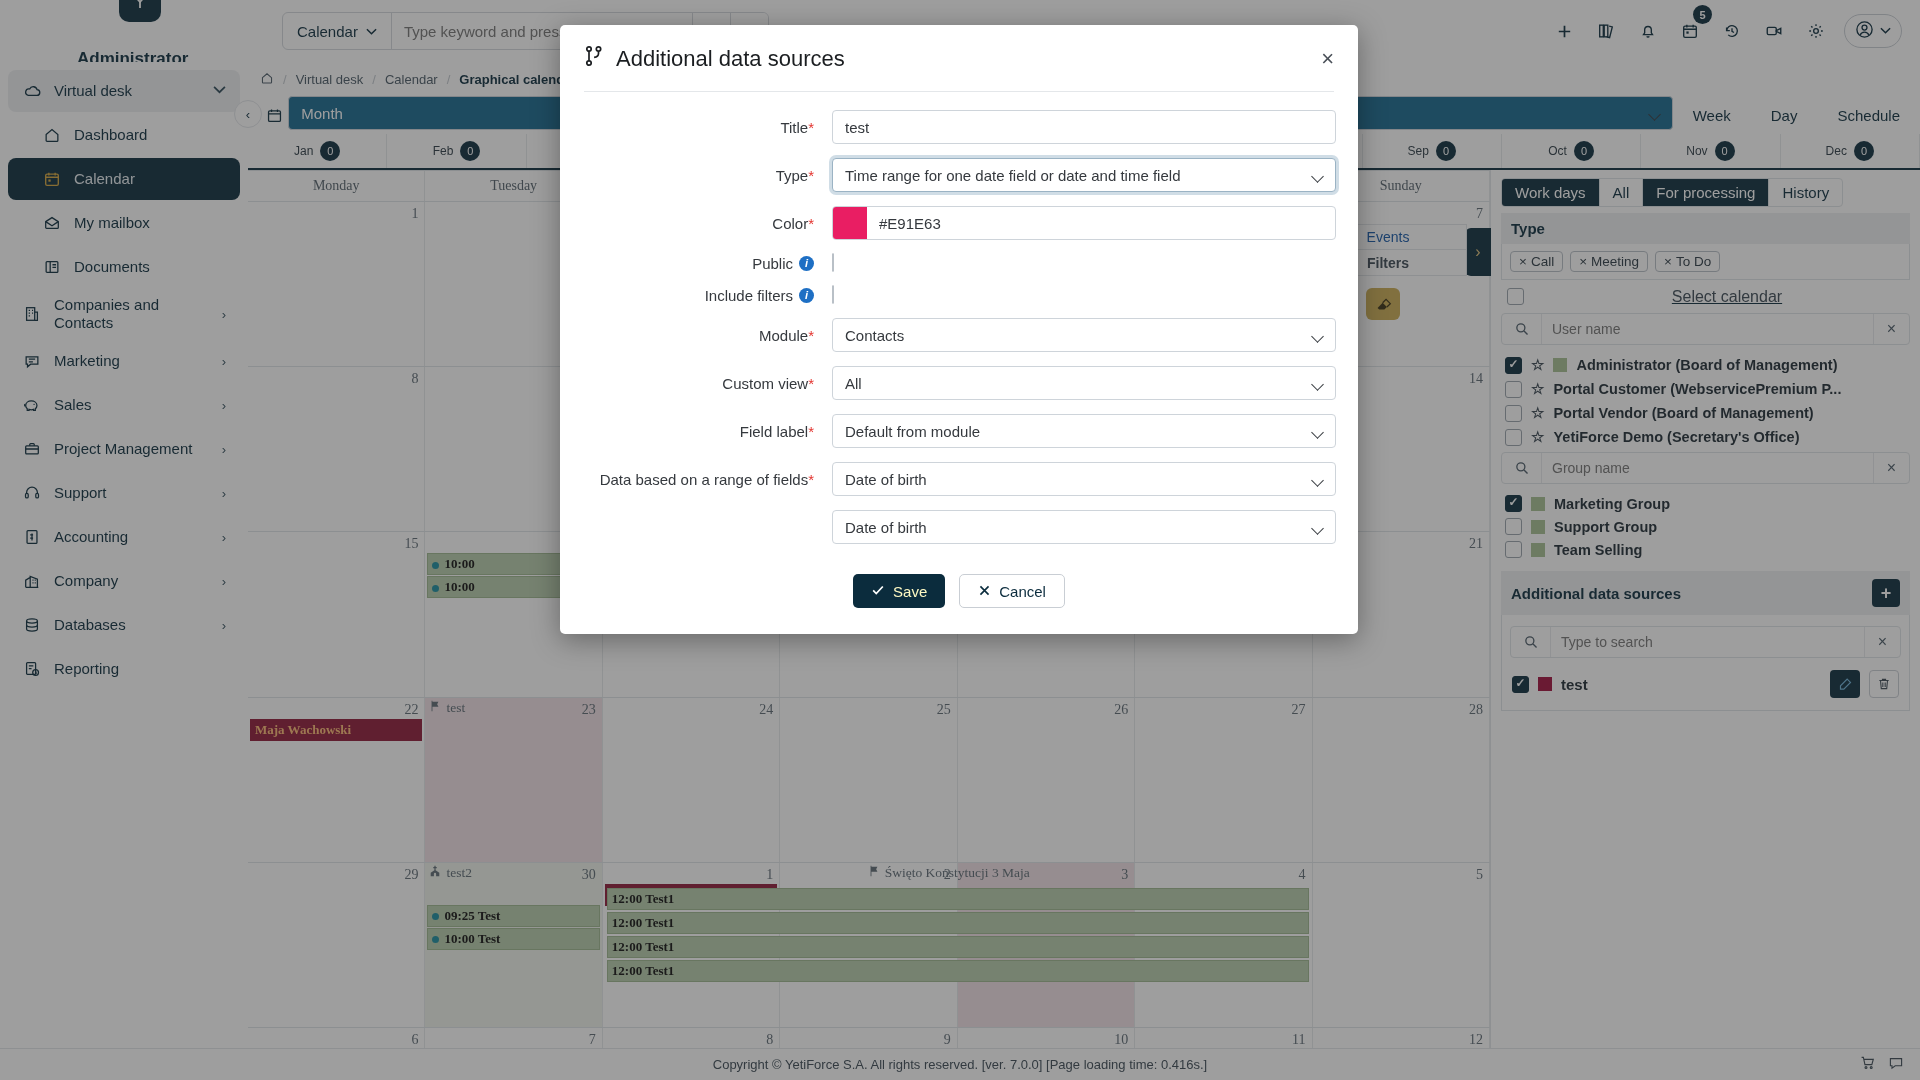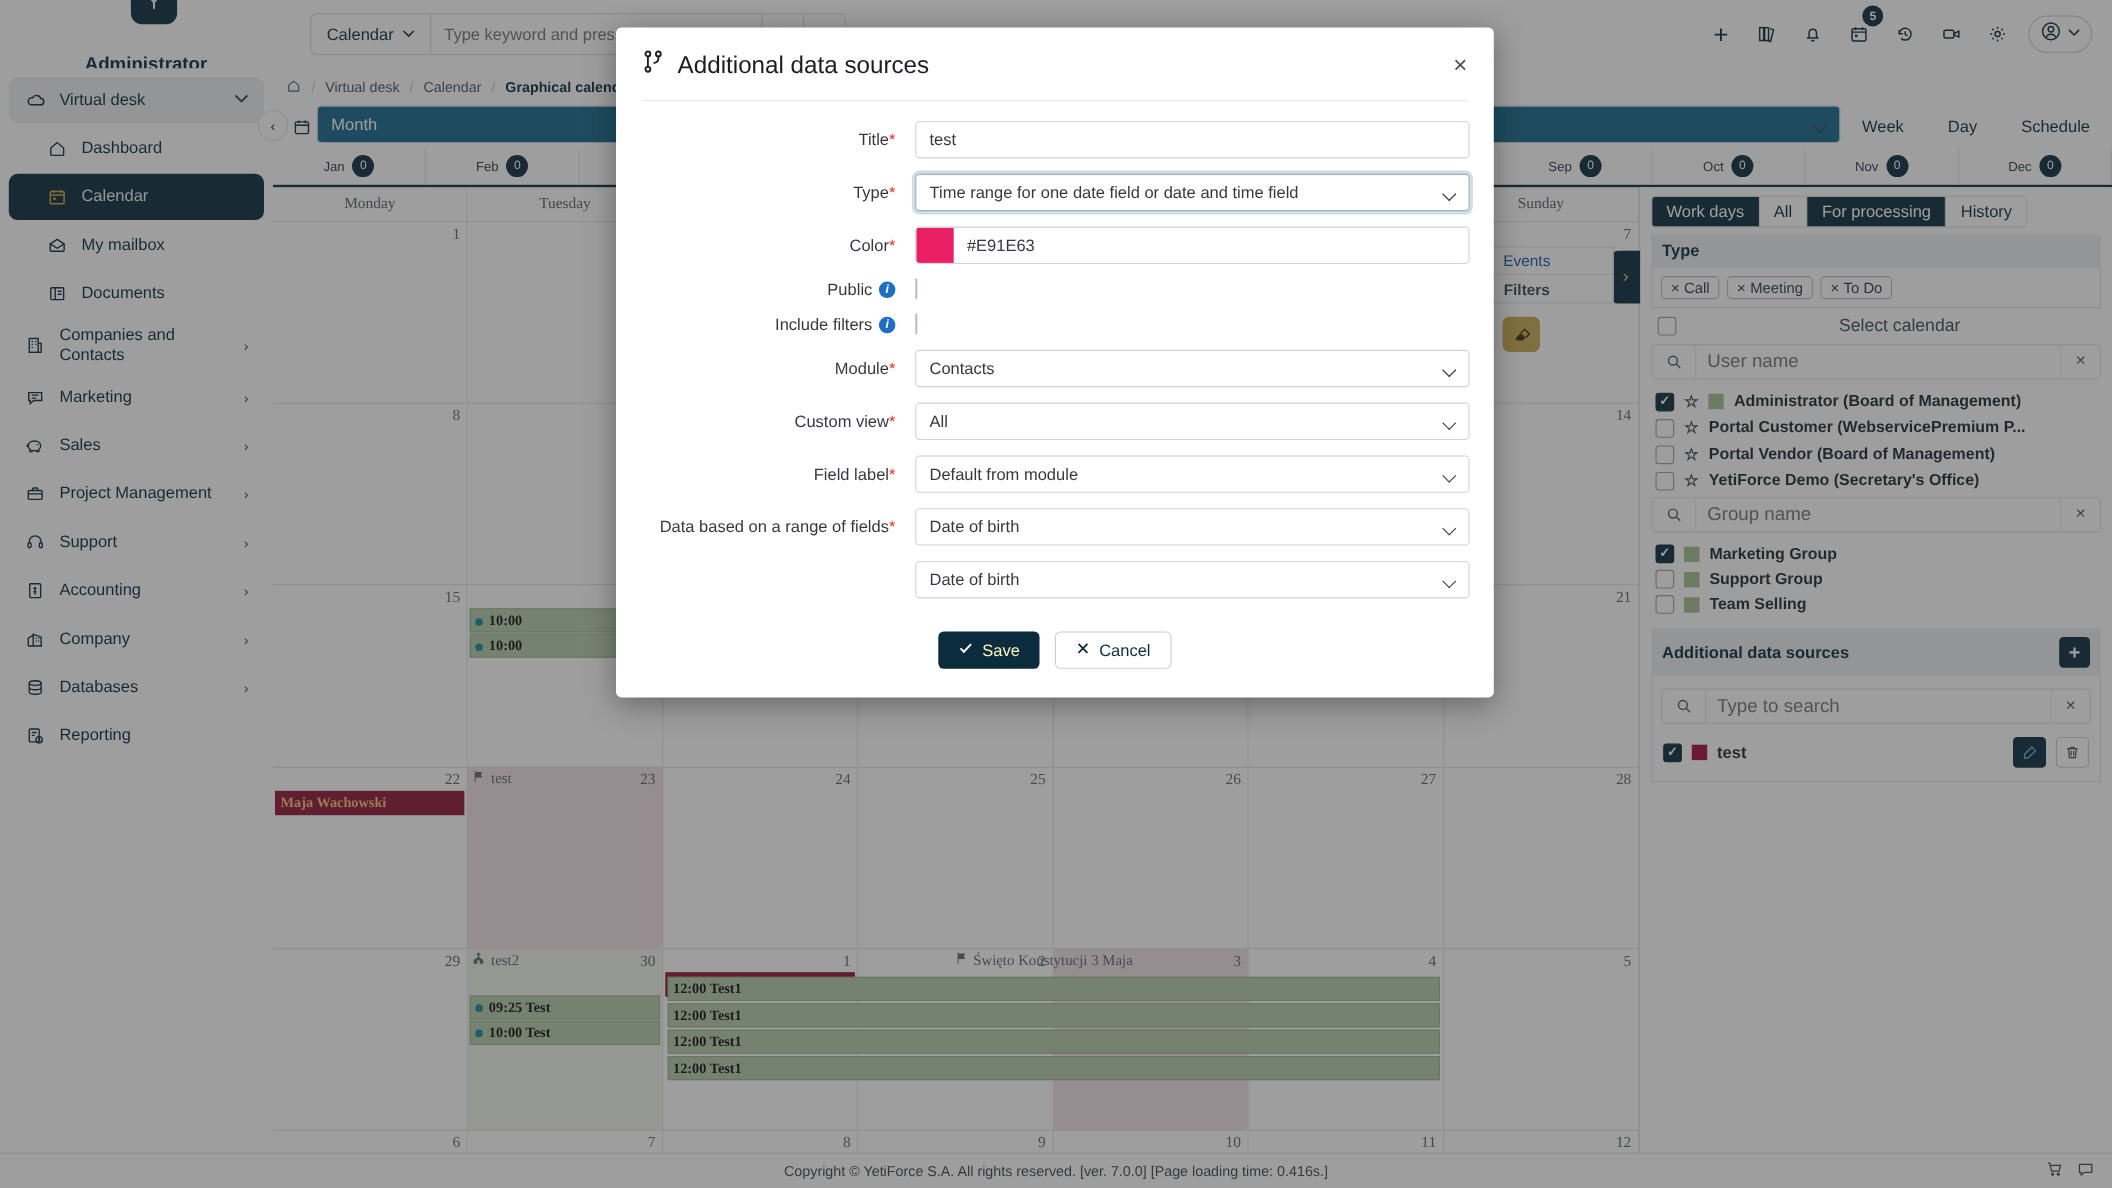--- a/index.html
+++ b/index.html
@@ -149,26 +149,26 @@
   .seg div { padding: 5px 13px; font-size: 15px; color: #0b2c3d; border-right: 1px solid #dfe3e7; }
   .seg div:last-child { border-right: 0; }
   .seg div.on { background: #0b2c3d; color: #fff; }
 
   .rp-section-head { background: #edeff1; padding: 7px 10px; font-size: 15px; font-weight: bold; color: #0b2c3d;
                      display: flex; align-items: center; justify-content: space-between; }
   .tagbox { border: 1px solid #dfe3e7; border-top: 0; padding: 7px 8px; display: flex; gap: 7px; flex-wrap: wrap; }
   .tag { border: 1px solid #b9c0c7; border-radius: 4px; padding: 2px 8px; font-size: 13.5px; color: #2d3b45; }
   .tag .x { margin-right: 4px; }
 
-  .selcal { display: flex; align-items: flex-start; gap: 26px; padding: 8px 6px 4px 6px; }
+  .selcal { display: flex; align-items: flex-start; gap: 26px; padding: 8px 6px 4px 6px; text-decoration: underline; }
   .selcal .title { flex: 1; text-align: center; font-size: 16px; color: #3c4a55; }
 
   .srchrow { display: flex; align-items: stretch; border: 1px solid #dfe3e7; border-radius: 4px; height: 32px; margin: 3px 0 8px 0; }
   .srchrow .si { width: 40px; display: flex; align-items: center; justify-content: center; color: #4a5a66; border-right: 1px solid #e8eaed; }
-  .srchrow input { flex: 1; border: 0; outline: 0; padding: 0 10px; font-size: 17px; color: #8a9299;
+  .srchrow input { flex: 1; border: 0; outline: 0; padding: 0 10px; font-size: 14px; color: #8a9299;
                    font-family: "Liberation Sans", sans-serif; background: transparent; }
   .srchrow .sx { width: 36px; display: flex; align-items: center; justify-content: center; color: #4a5a66; border-left: 1px solid #e8eaed; }
 
   .userrow { display: flex; align-items: center; gap: 9px; padding: 3px 4px; font-size: 14.5px; font-weight: bold; color: #1e2b34; }
   .cbx { width: 17px; height: 17px; border: 1px solid #9aa3ab; border-radius: 3px; background: #fff; flex: 0 0 17px; }
   .cbx.on { background: #0b2c3d; border-color: #0b2c3d; position: relative; }
   .cbx.on::after { content: "✓"; color: #fff; font-size: 12px; position: absolute; left: 2.5px; top: -1px; }
   .star { color: #3c4a55; font-size: 15px; }
   .swatch { width: 14px; height: 14px; background: #a7bf93; flex: 0 0 14px; }
   .swatch.pink { background: #a0103c; }

